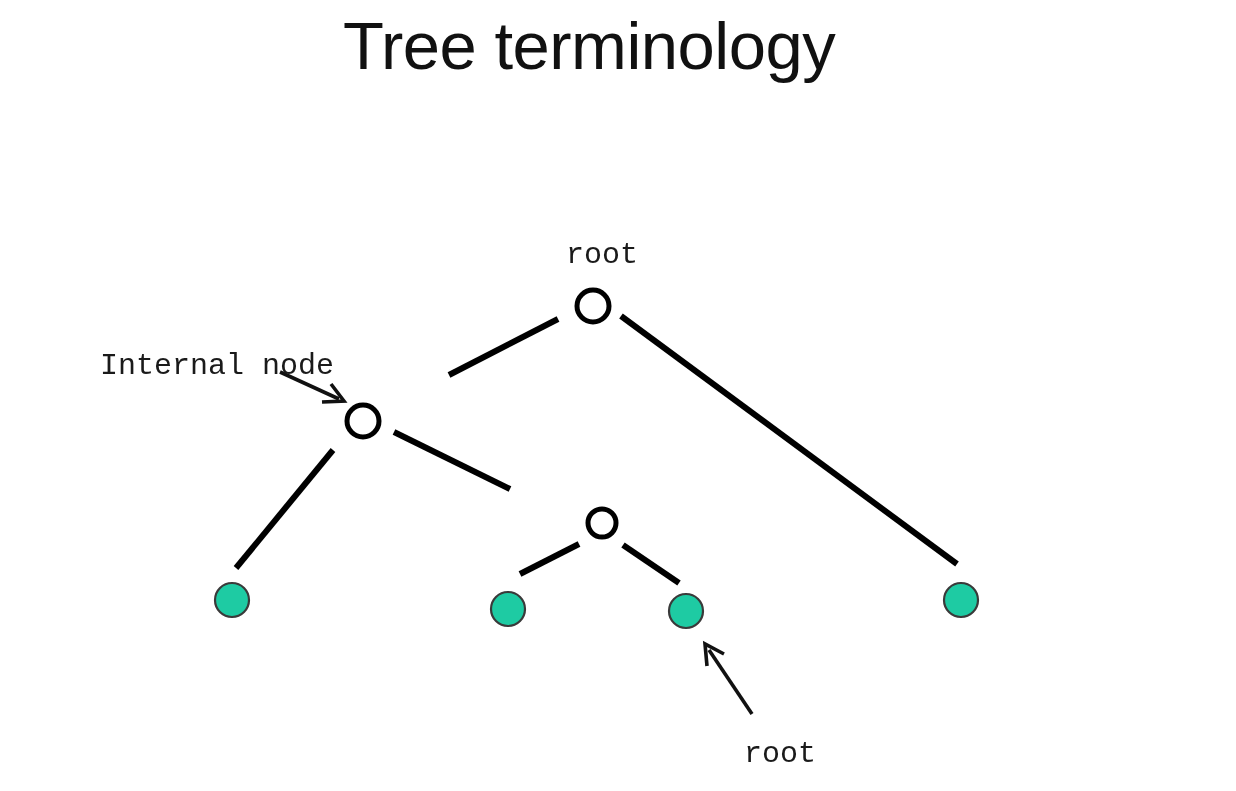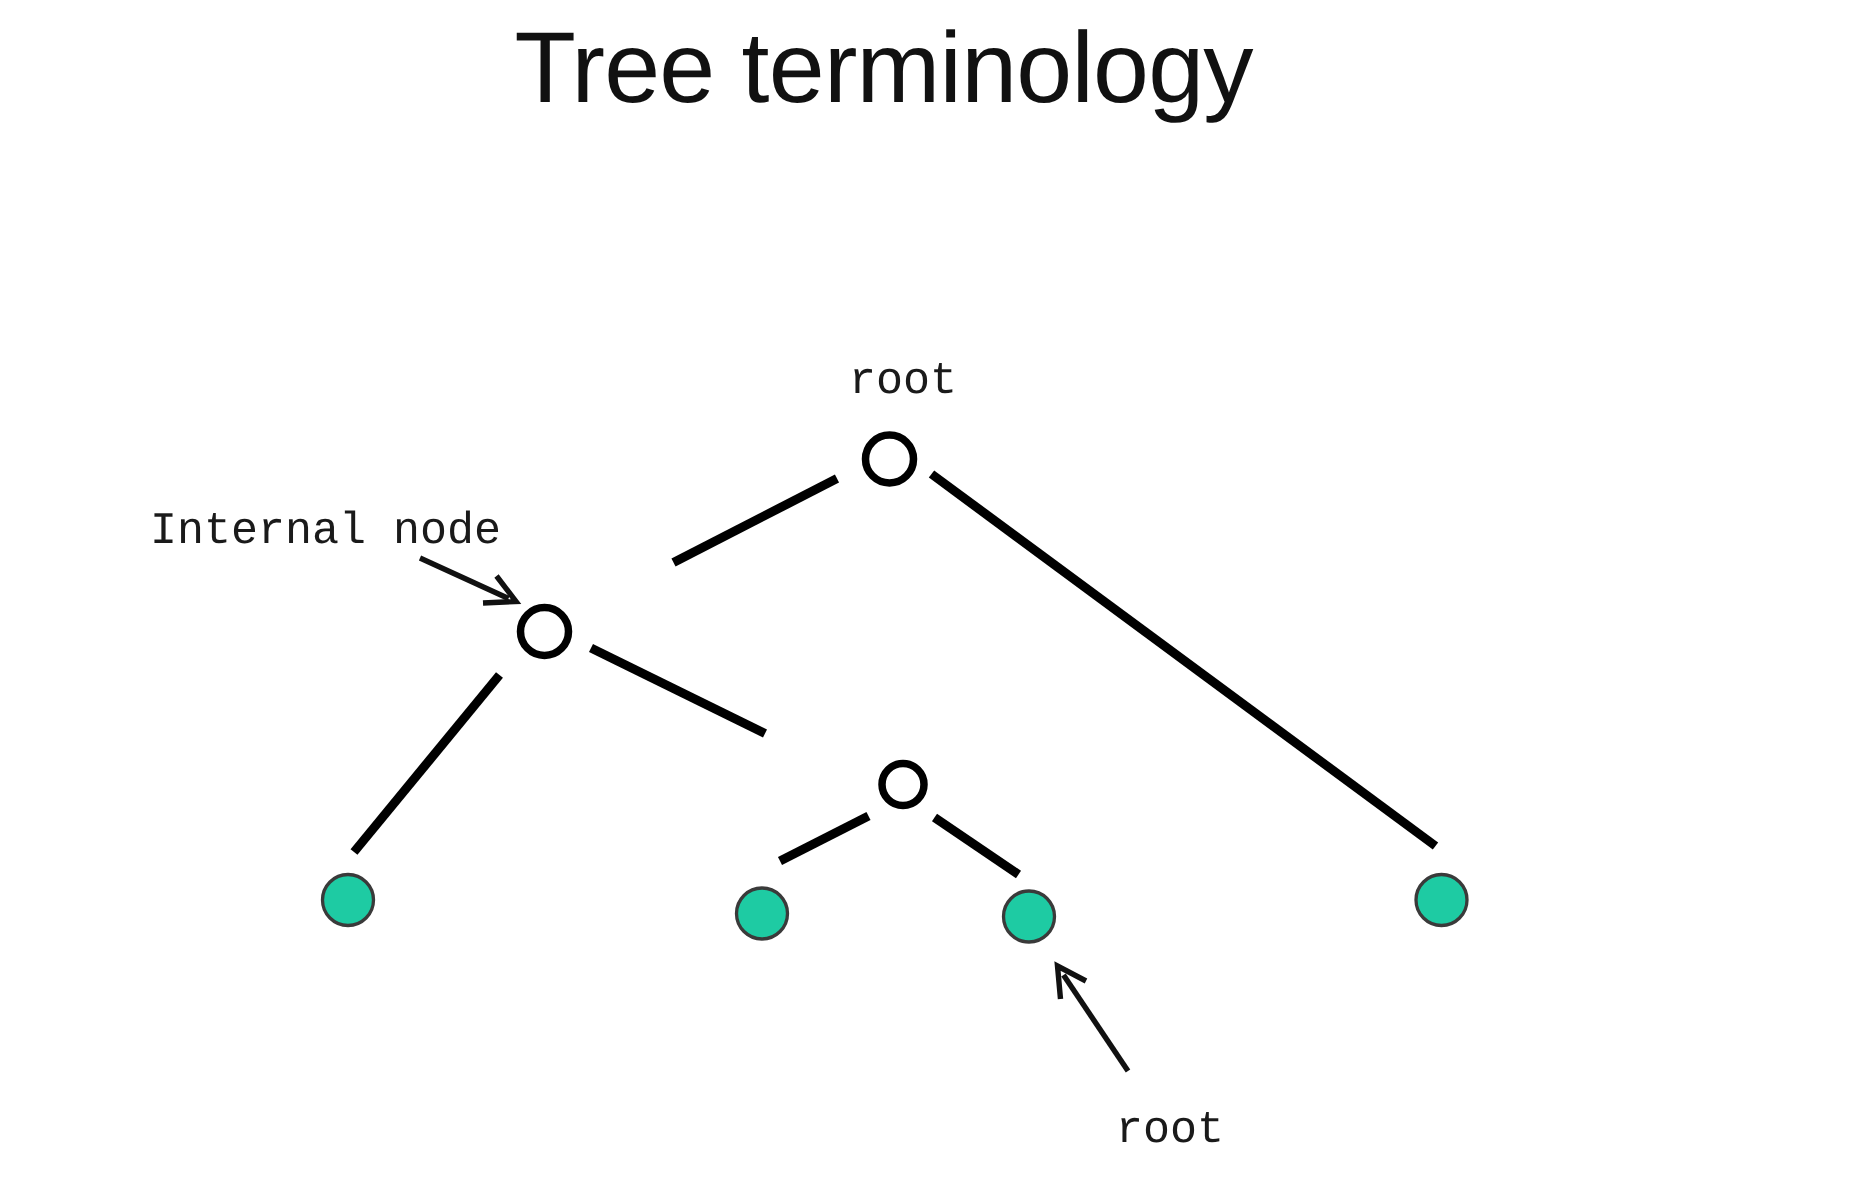--- a/index.html
+++ b/index.html
@@ -64,21 +64,21 @@
   }
   .lbl {
     position: absolute;
     font-family: Liberation Mono, monospace;
     font-size: 30px;
     line-height: 1.0;
     color: var(--label_text, #1a1a1a);
     white-space: nowrap;
   }
   .lbl-root  { left: 566px; top: 240px; }
-  .lbl-internal { left: 100px; top: 340px; }
+  .lbl-internal { left: 100px; top: 351px; }
   .lbl-leaf  { left: 744px; top: 739px; }
 </style>
 </head>
 <body>
 
 <div class="slide">
 
   <h1 class="title">Tree terminology</h1>
 
   <svg class="diagram-svg" viewBox="0 0 1236 791">

